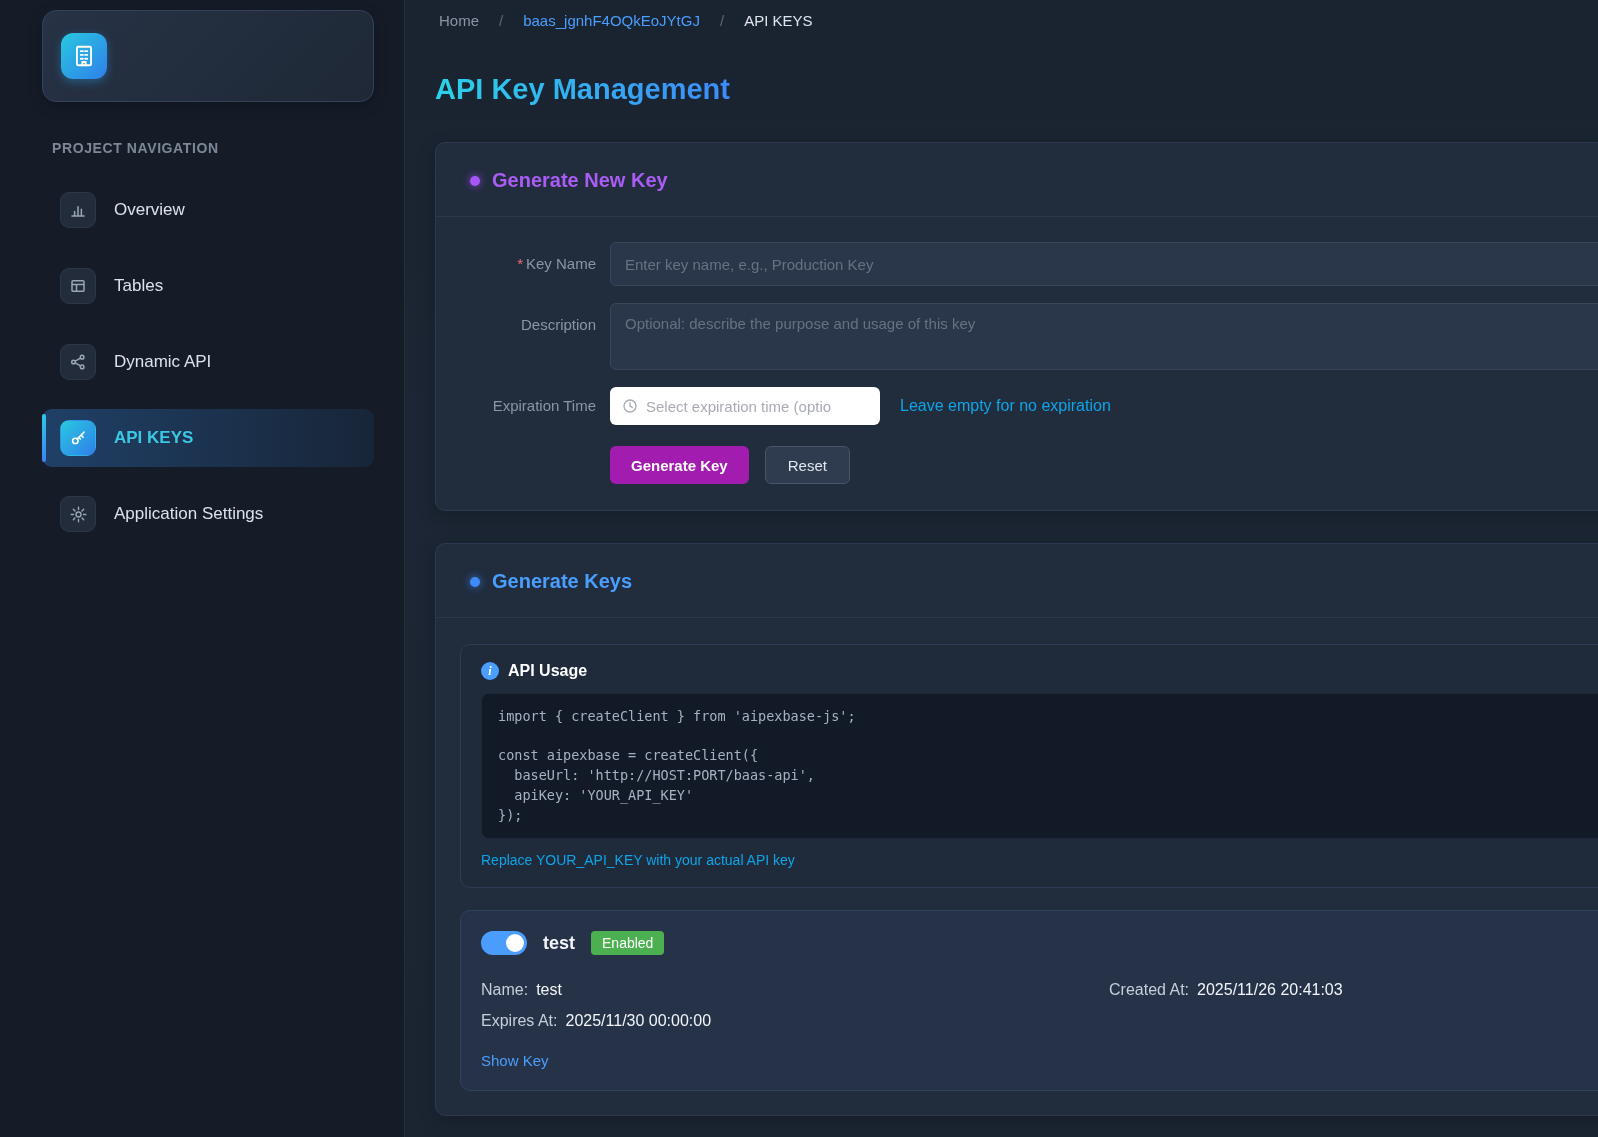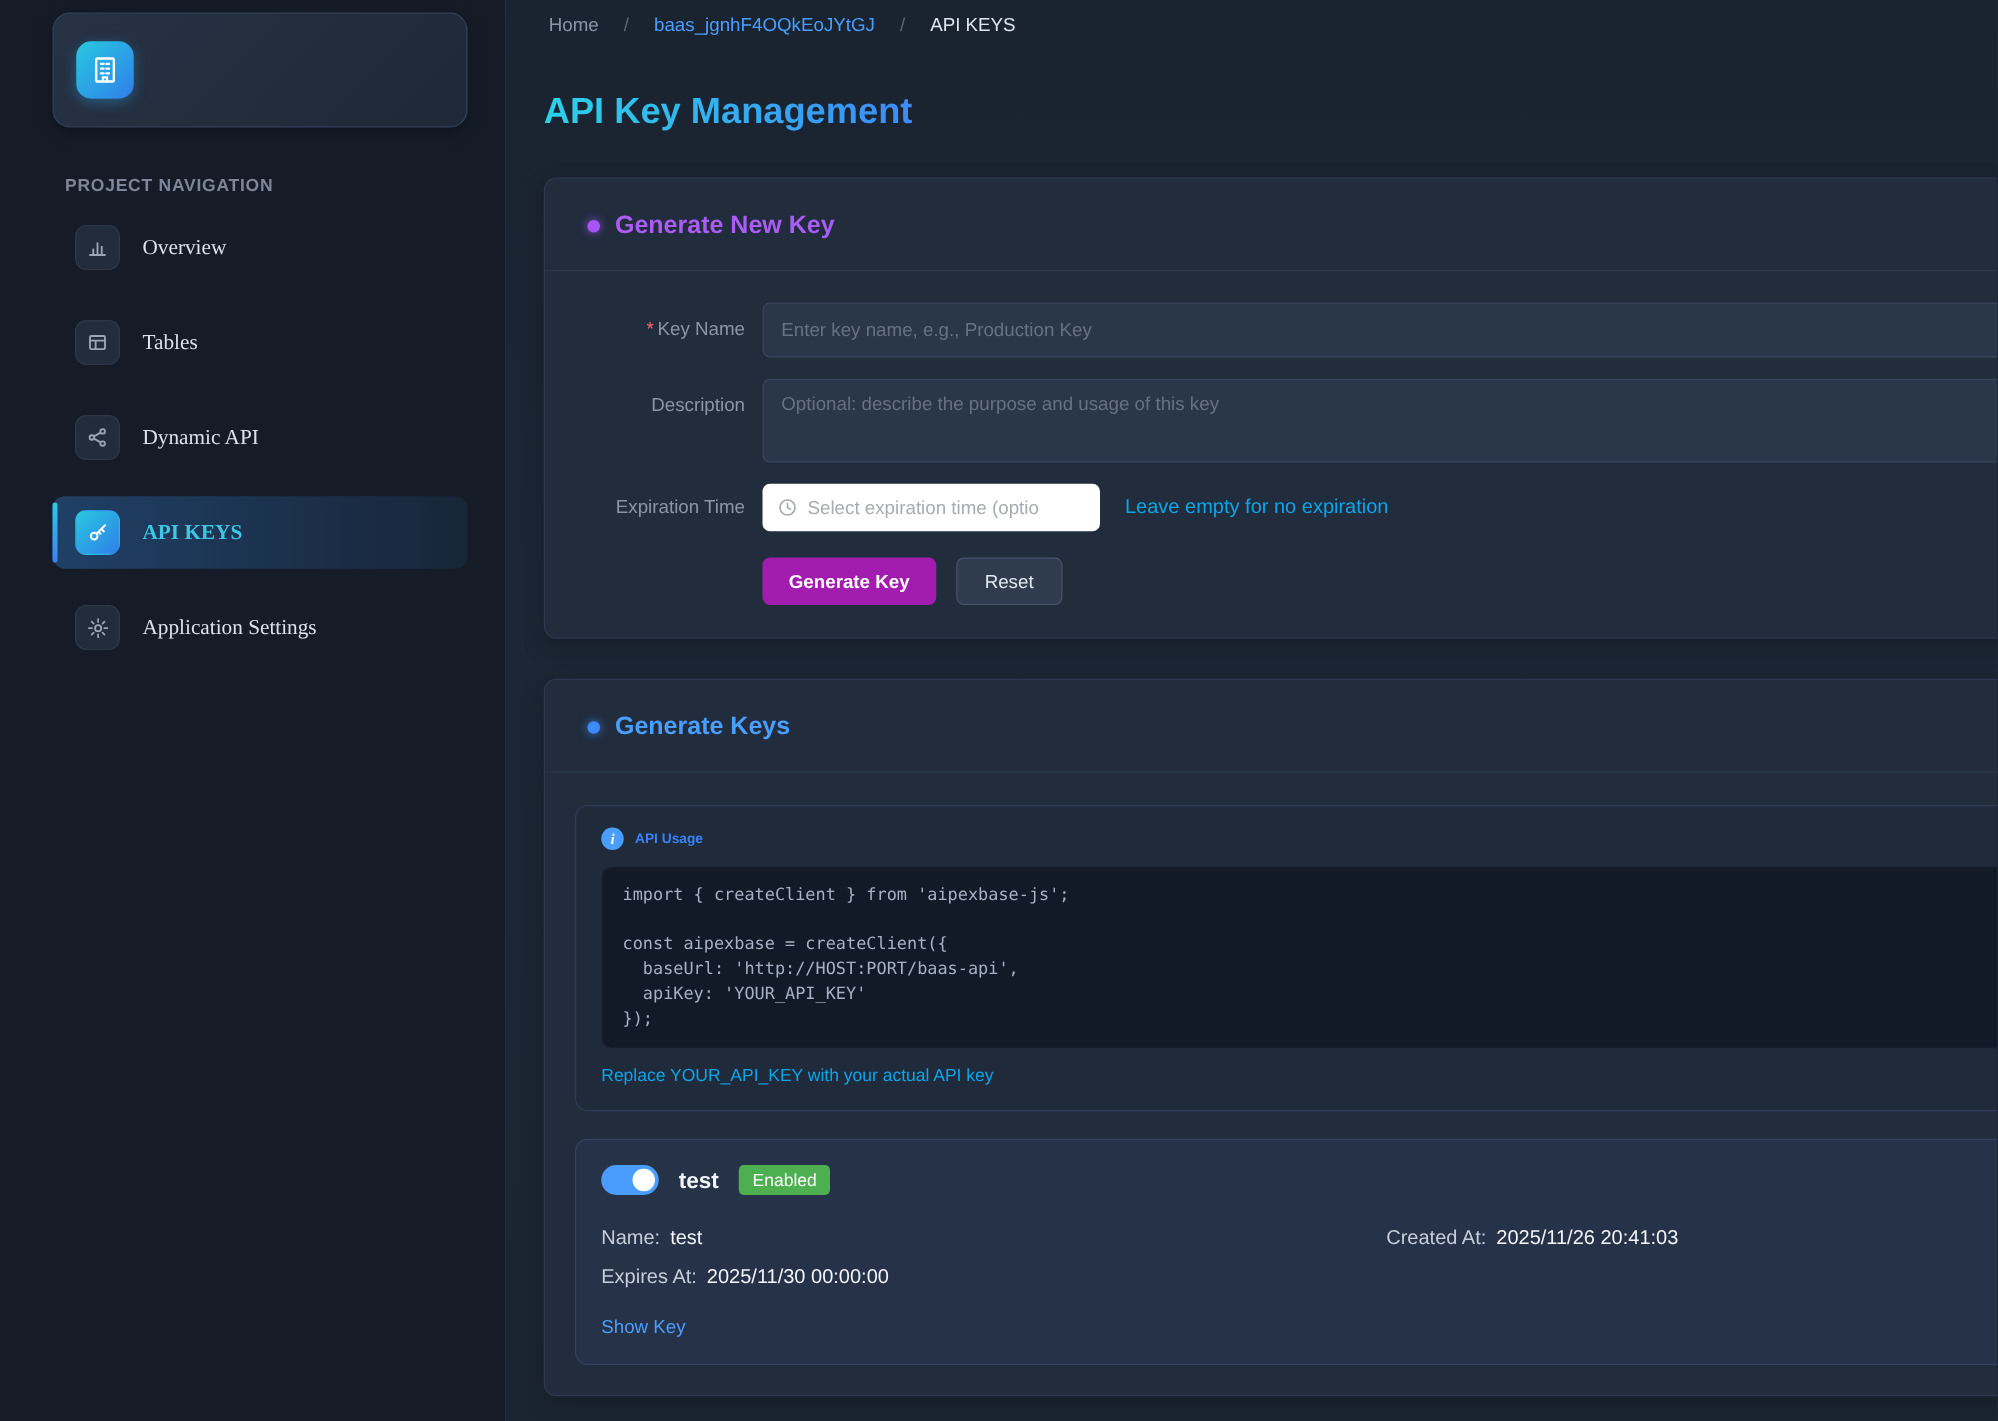--- a/index.html
+++ b/index.html
@@ -18,23 +18,23 @@
                   background:linear-gradient(135deg,#273245,#1e2836);
                   border:1px solid #33415b; border-radius:14px; box-shadow:0 4px 14px rgba(0,0,0,.25);
                   cursor:pointer; }
   .project-icon { width:46px; height:46px; border-radius:12px; flex:none;
                   background:linear-gradient(135deg,#29c8e0,#2f7fea);
                   display:flex; align-items:center; justify-content:center;
                   box-shadow:0 3px 10px rgba(41,160,224,.4); }
   .project-meta { min-width:0; }
   .project-name { font-size:19px; font-weight:700; color:#36c7e2; margin-bottom:7px; white-space:nowrap; }
   .project-sub { font-size:15px; color:#8b95a5; }
-  .nav-section-label { margin:38px 0 13px 52px; font-size:14px; font-weight:600;
+  .nav-section-label { margin:38px 0 25px 52px; font-size:14px; font-weight:600;
                        letter-spacing:.6px; color:#7d8797; }
-  .nav { padding:0 30px 0 42px;font-family:Liberation Serif, serif; }
+  .nav { padding:0 30px 0 42px; }
   .nav-item { position:relative; display:flex; align-items:center; gap:18px;
               padding:11px 18px; border-radius:10px; margin-bottom:18px; cursor:pointer; }
   .nav-icon-box { width:36px; height:36px; border-radius:9px; background:#222c3b;
                   border:1px solid #2c3748; display:flex; align-items:center; justify-content:center;
                   color:#9aa6b6; flex:none; }
   .nav-label { font-size:17px; font-weight:500; color:#dbe2ec; white-space:nowrap; }
   .nav-item.active { background:linear-gradient(90deg,rgba(47,118,196,.40),rgba(47,118,196,.10)); }
   .nav-item.active::before { content:""; position:absolute; left:0; top:5px; bottom:5px; width:4px;
                              border-radius:2px; background:linear-gradient(#2cc9e5,#3b82f6); }
   .nav-item.active .nav-icon-box { background:linear-gradient(135deg,#29c8e0,#2f7fea);
@@ -93,21 +93,21 @@
                    font-family:inherit; }
 
   
   .keys-body { padding:26px 24px 24px; }
   .usage-panel { background:#1f2a3b; border:1px solid #2e3c55; border-radius:10px;
                  padding:17px 20px 18px; }
   .usage-header { display:flex; align-items:center; gap:9px; margin-bottom:13px; }
   .info-icon { width:18px; height:18px; border-radius:50%; background:#4a9eff; color:#fff;
                font-size:12px; font-weight:700; font-style:italic; display:flex; align-items:center;
                justify-content:center; font-family:"Liberation Serif",serif; flex:none; }
-  .usage-title { font-size:11px; font-weight:700; color:#3b82f6; }
+  .usage-title { font-size:16px; font-weight:700; color:#ffffff; }
   .code-block { background:#121927; border:1px solid #1d2737; border-radius:8px; padding:13px 16px;
                 font-family:"DejaVu Sans Mono","Liberation Mono",monospace; font-size:13.5px;
                 line-height:1.46; color:#a6b2c3; white-space:pre; overflow:hidden; }
   .usage-note { display:inline-block; margin-top:13px; font-size:14px; color:#0ea5e9; cursor:pointer; }
 
   .key-item { margin-top:22px; background:#253247; border:1px solid #33425d; border-radius:10px;
               padding:20px; }
   .key-head { display:flex; align-items:center; gap:16px; }
   .toggle { width:46px; height:24px; border-radius:12px; background:#55617a; position:relative;
             cursor:pointer; flex:none; transition:background .2s; }

